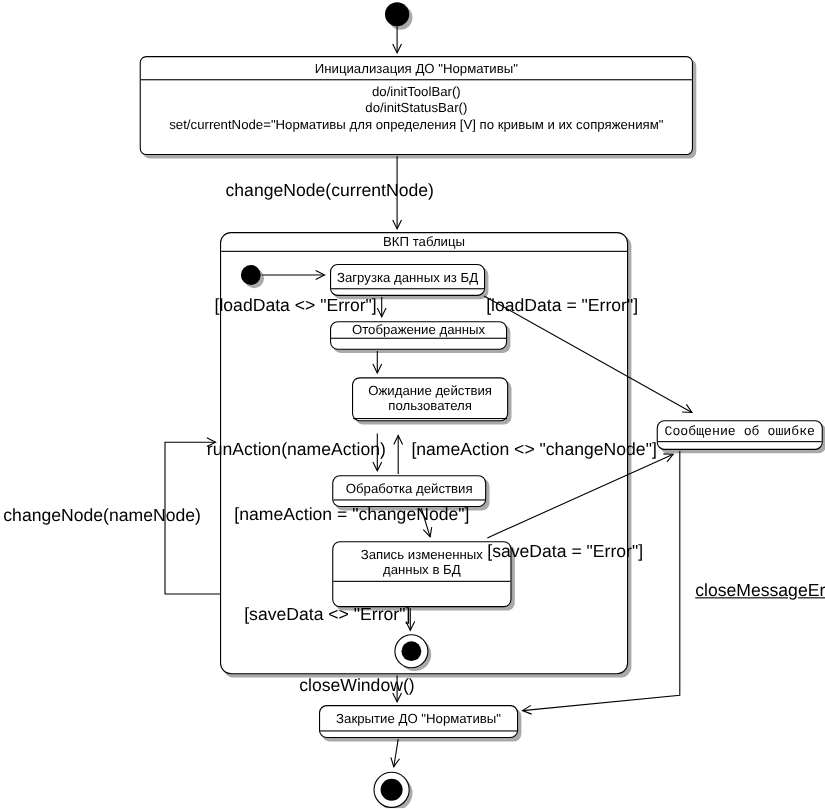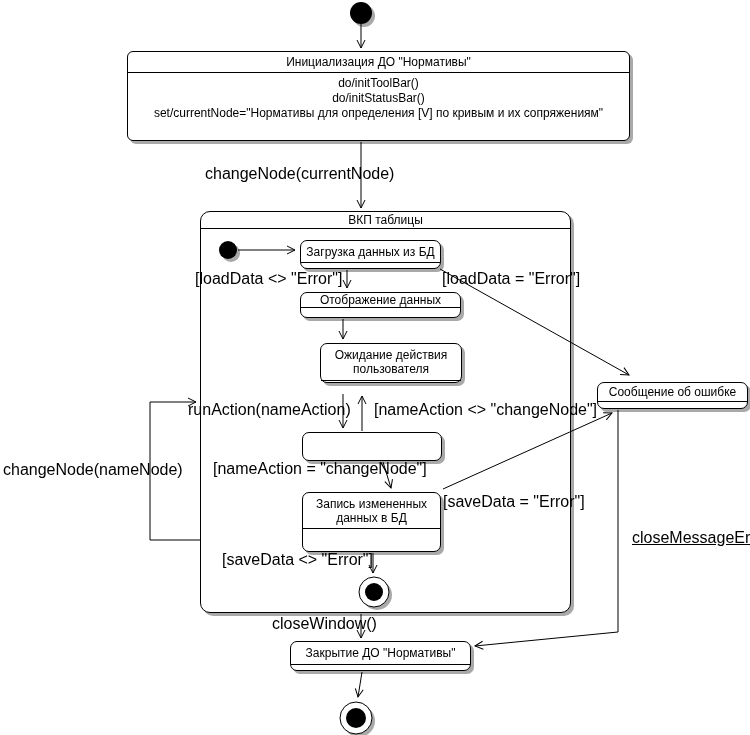--- a/index.html
+++ b/index.html
@@ -68,30 +68,31 @@
     <div class="name" style="height:19px;">Отображение данных</div>
     <div class="extra"></div>
   </div>
 
   <div class="state" style="left:300px;top:343px;width:142px;height:40px;margin-left:20px;">
     <div class="name" style="height:37px;">Ожидание действия пользователя</div>
     <div class="extra"></div>
   </div>
 
   <div class="state" style="left:302px;top:432px;width:140px;height:29px;">
+    <div class="name" style="height:22px;">Обработка действия</div>
     <div class="extra"></div>
   </div>
 
-  <div class="state" style="left:302px;top:492px;width:139px;height:60px;">
+  <div class="state" style="left:302px;top:492px;width:163px;height:60px;">
     <div class="name" style="height:36px;">Запись измененных данных в БД</div>
     <div class="extra"></div>
   </div>
 
   <div class="state" style="left:597px;top:382px;width:151px;height:27px;">
-    <div class="name" style="height:19px;">Сообщение об ошибке</div>
+    <div class="name" style="height:19px;font-family:Liberation Mono, monospace;">Сообщение об ошибке</div>
     <div class="extra"></div>
   </div>
 
   <div class="state" style="left:290px;top:641px;width:181px;height:30px;">
     <div class="name" style="height:23px;">Закрытие ДО "Нормативы"</div>
     <div class="extra"></div>
   </div>
 
   <span class="lbl" style="left:205px;top:167px;">changeNode(currentNode)</span>
   <span class="lbl" style="left:195px;top:272px;">[loadData &lt;&gt; "Error"]</span>

